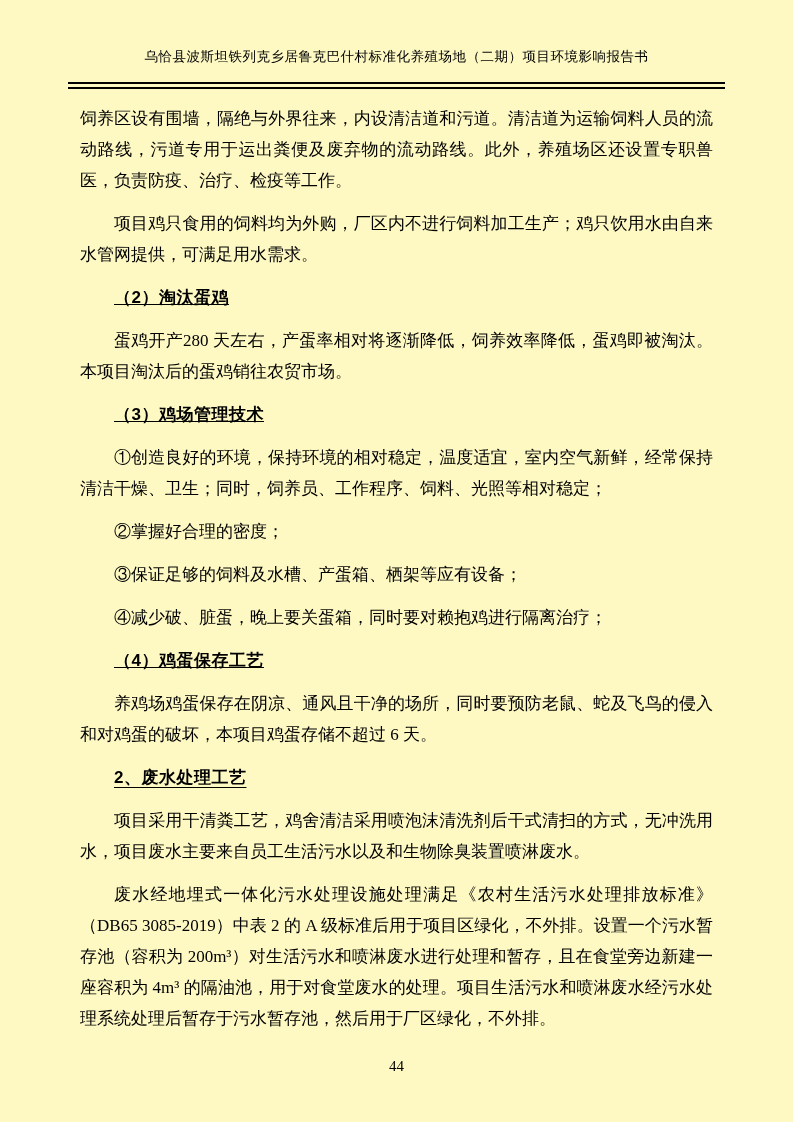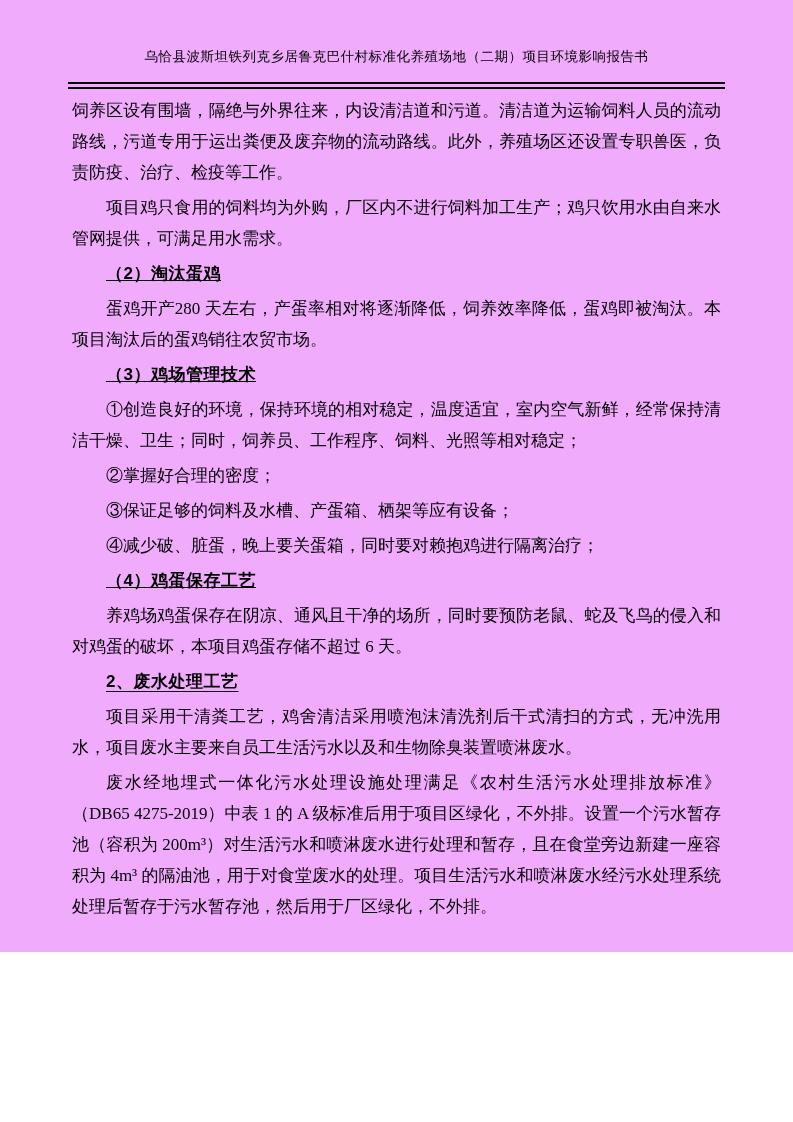--- a/index.html
+++ b/index.html
@@ -4,22 +4,22 @@
 <title>Document Page</title>
 <style>
   html, body {
     margin: 0;
     padding: 0;
     background: #ffffff;
   }
   .page {
     position: relative;
     width: 793px;
-    height: 952px;
-    background: #f0abfc;
+    height: 1122px;
+    background: #fef9c3;
     overflow: hidden;
     font-family: "Liberation Serif", "DejaVu Serif", serif;
     color: #000000;
   }
   .header-title {
     position: absolute;
     top: 48px;
     left: 0;
     right: 0;
     text-align: center;
@@ -41,21 +41,21 @@
     position: absolute;
     top: 91px;
     left: 68px;
     width: 657px;
     font-size: 17px;
     line-height: 31px;
     text-align: justify;
     text-justify: inter-ideograph;
   }
   .content p {
-    margin: 4px;
+    margin: 12px;
     padding: 0;
     text-indent: 2em;
   }
   .content p.no-indent {
     text-indent: 0;
   }
   .content p.heading {
     font-family: "Liberation Sans", "DejaVu Sans", sans-serif;
     font-weight: bold;
     letter-spacing: 0.5px;
@@ -91,18 +91,18 @@
     <p>蛋鸡开产280 天左右，产蛋率相对将逐渐降低，饲养效率降低，蛋鸡即被淘汰。本项目淘汰后的蛋鸡销往农贸市场。</p>
     <p class="heading">（3）鸡场管理技术</p>
     <p>①创造良好的环境，保持环境的相对稳定，温度适宜，室内空气新鲜，经常保持清洁干燥、卫生；同时，饲养员、工作程序、饲料、光照等相对稳定；</p>
     <p>②掌握好合理的密度；</p>
     <p>③保证足够的饲料及水槽、产蛋箱、栖架等应有设备；</p>
     <p>④减少破、脏蛋，晚上要关蛋箱，同时要对赖抱鸡进行隔离治疗；</p>
     <p class="heading">（4）鸡蛋保存工艺</p>
     <p>养鸡场鸡蛋保存在阴凉、通风且干净的场所，同时要预防老鼠、蛇及飞鸟的侵入和对鸡蛋的破坏，本项目鸡蛋存储不超过 6 天。</p>
     <p class="heading underline">2、废水处理工艺</p>
     <p>项目采用干清粪工艺，鸡舍清洁采用喷泡沫清洗剂后干式清扫的方式，无冲洗用水，项目废水主要来自员工生活污水以及和生物除臭装置喷淋废水。</p>
-    <p>废水经地埋式一体化污水处理设施处理满足《农村生活污水处理排放标准》（DB65 4275-2019）中表 1 的 A 级标准后用于项目区绿化，不外排。设置一个污水暂存池（容积为 200m³）对生活污水和喷淋废水进行处理和暂存，且在食堂旁边新建一座容积为 4m³ 的隔油池，用于对食堂废水的处理。项目生活污水和喷淋废水经污水处理系统处理后暂存于污水暂存池，然后用于厂区绿化，不外排。</p>
+    <p>废水经地埋式一体化污水处理设施处理满足《农村生活污水处理排放标准》（DB65 3085-2019）中表 2 的 A 级标准后用于项目区绿化，不外排。设置一个污水暂存池（容积为 200m³）对生活污水和喷淋废水进行处理和暂存，且在食堂旁边新建一座容积为 4m³ 的隔油池，用于对食堂废水的处理。项目生活污水和喷淋废水经污水处理系统处理后暂存于污水暂存池，然后用于厂区绿化，不外排。</p>
   </div>
 
   <div class="footer-page-number">44</div>
 
 </div>
 
 </body></html>

